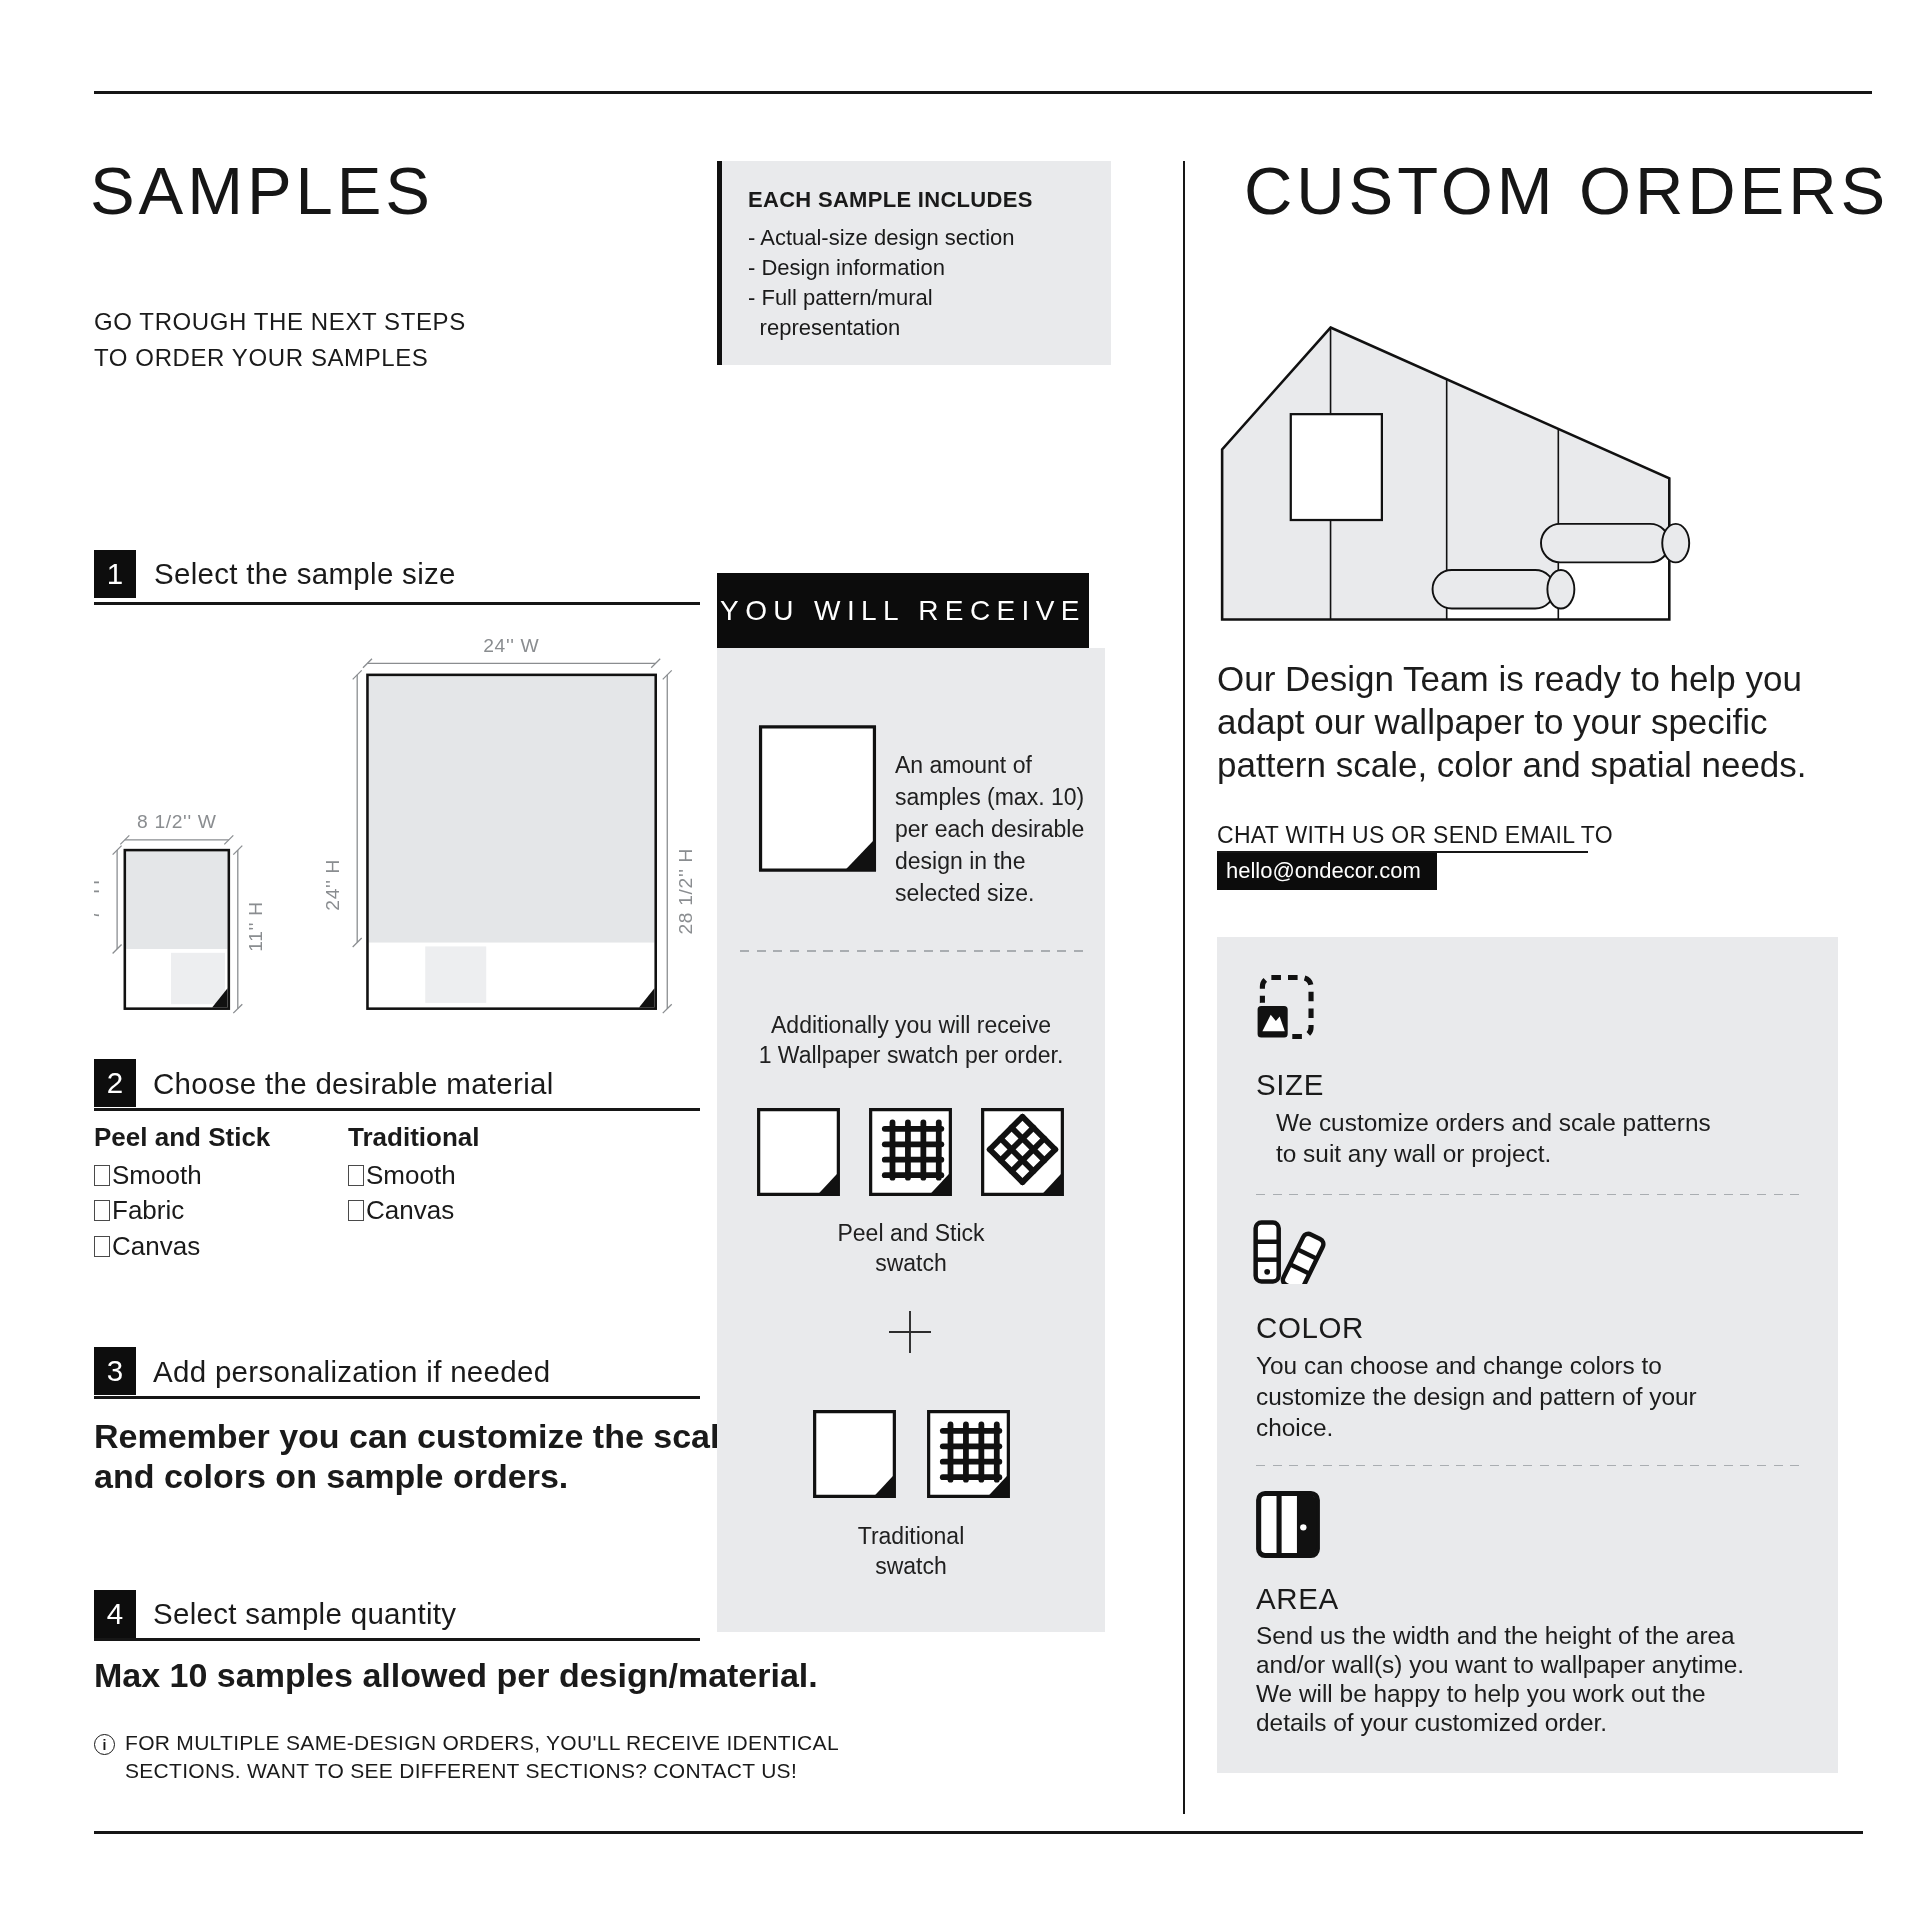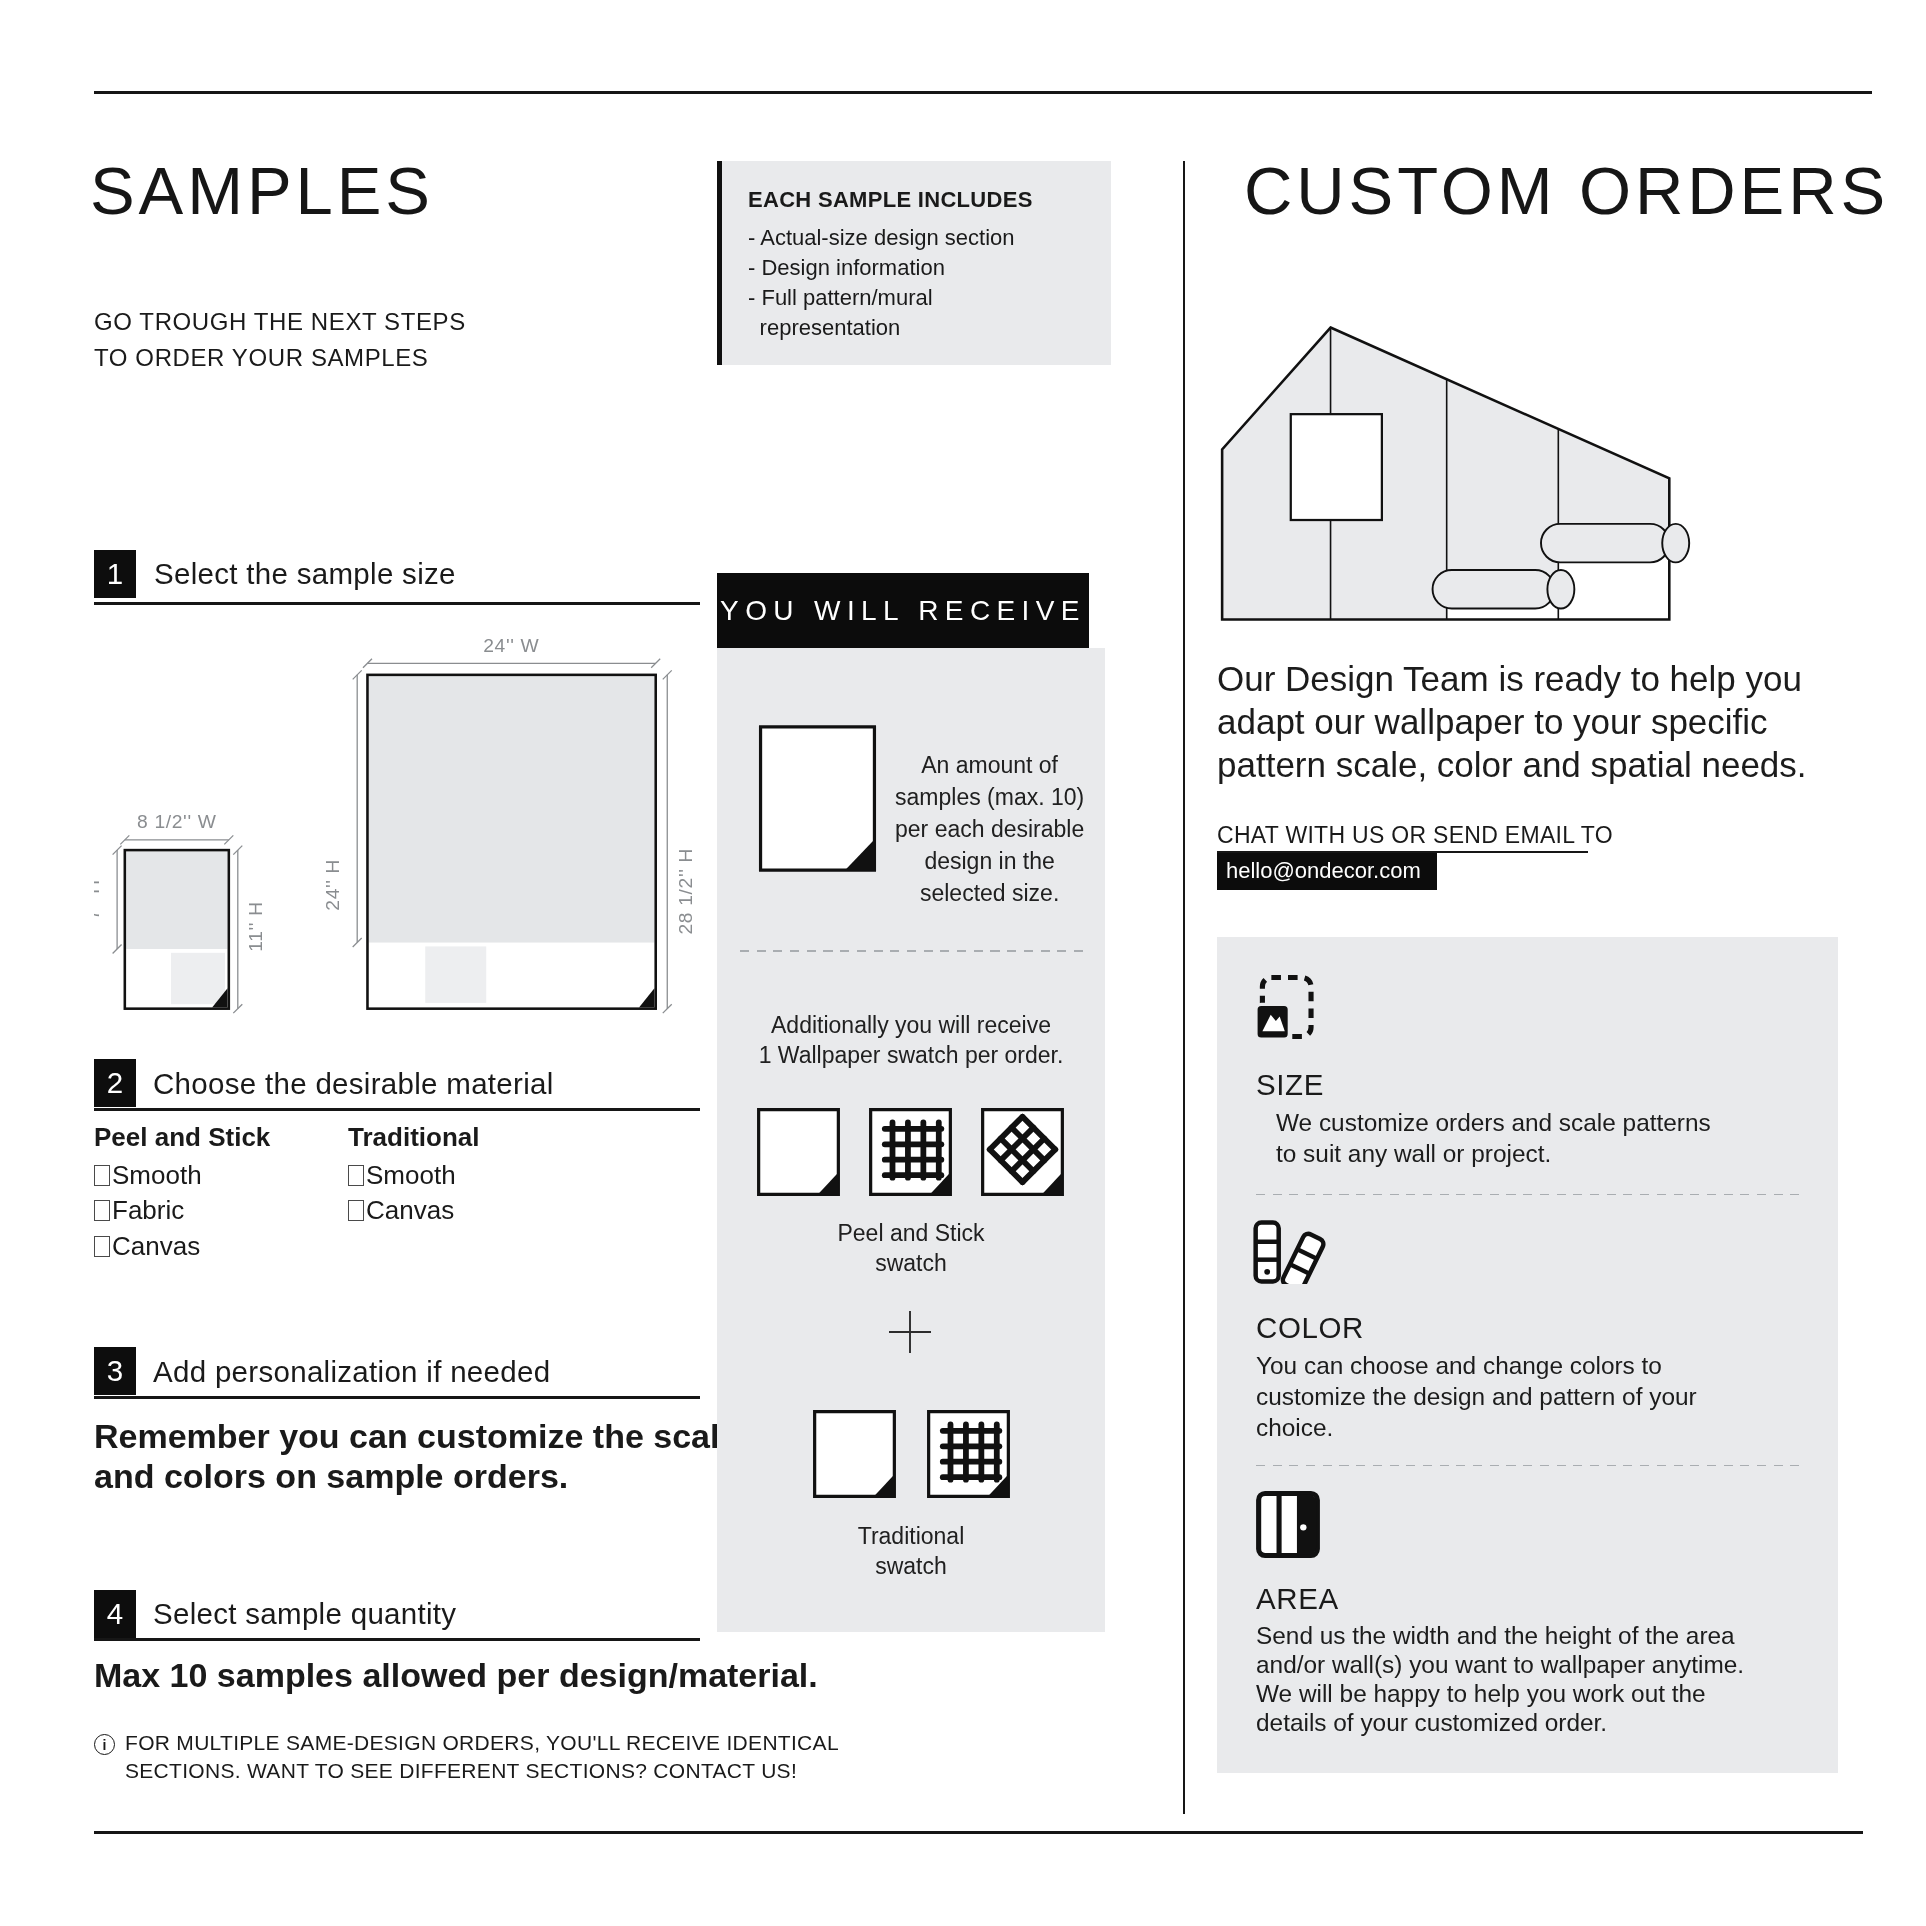--- a/index.html
+++ b/index.html
@@ -16,21 +16,21 @@
   .includes-bar{position:absolute;left:0;top:0;width:4.5px;height:204px;background:#101010;}
   .includes-inner{position:absolute;left:31px;top:26px;}
   .includes-title{font-size:22px;font-weight:700;margin-bottom:10.3px;letter-spacing:0.3px;white-space:nowrap;}
   .includes-line{font-size:22px;font-weight:400;line-height:30px;white-space:nowrap;}
   .includes-line.indent{padding-left:11.6px;}
   .mat-title{position:absolute;font-size:26px;font-weight:700;white-space:nowrap;}
   .mat-row{position:absolute;display:flex;align-items:center;gap:2px;font-size:26px;font-weight:300;white-space:nowrap;}
   .cb{display:inline-block;width:14px;height:19px;border:1.9px solid #4a4a4a;background:#fff;}
   .banner{position:absolute;left:717px;top:573px;width:372px;height:75px;background:#0c0c0c;color:#fff;display:flex;align-items:center;justify-content:center;font-size:28px;font-weight:300;letter-spacing:6.4px;white-space:nowrap;}
   .gray-panel{position:absolute;background:#e9eaec;}
-  .mid-lines{position:absolute;font-size:23px;font-weight:400;line-height:32px;color:#202020;white-space:nowrap;text-align:center;}
+  .mid-lines{position:absolute;font-size:23px;font-weight:400;line-height:32px;color:#202020;white-space:nowrap;}
   .mid-center{position:absolute;left:717px;width:388px;text-align:center;font-size:23px;font-weight:400;line-height:29.5px;color:#202020;white-space:nowrap;}
   .dashed{position:absolute;height:1.9px;background:repeating-linear-gradient(90deg,#a9adb1 0 9px,transparent 9px 16.7px);}
   .intro{position:absolute;font-size:35px;font-weight:300;line-height:43px;white-space:nowrap;color:#1c1c1c;}
   .chat-label{position:absolute;font-size:23px;font-weight:400;letter-spacing:0.3px;white-space:nowrap;}
   .email-box{position:absolute;background:#0c0c0c;color:#fff;font-size:22px;font-weight:400;padding:5.1px 16.7px 6.4px 9px;white-space:nowrap;}
   .feat-name{position:absolute;font-size:29.5px;font-weight:400;letter-spacing:0.6px;white-space:nowrap;}
   .feat-lines{position:absolute;font-size:24.4px;font-weight:300;line-height:31px;white-space:nowrap;color:#1c1c1c;}
   .foot-line{position:absolute;font-size:21px;font-weight:400;letter-spacing:0.3px;white-space:nowrap;}
   .info-circ{position:absolute;width:19px;height:19px;border:1.9px solid #161616;border-radius:50%;display:flex;align-items:center;justify-content:center;font-size:14px;font-weight:600;}
   svg{display:block;}

